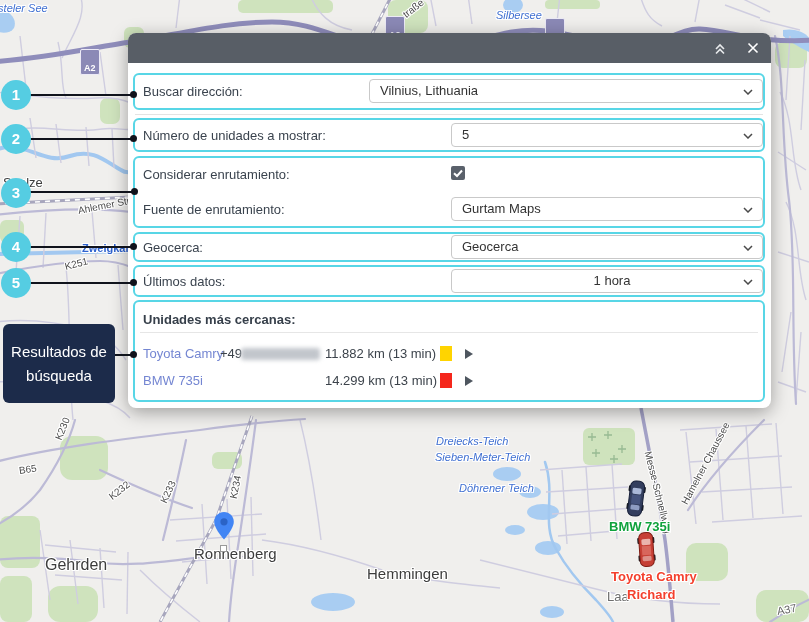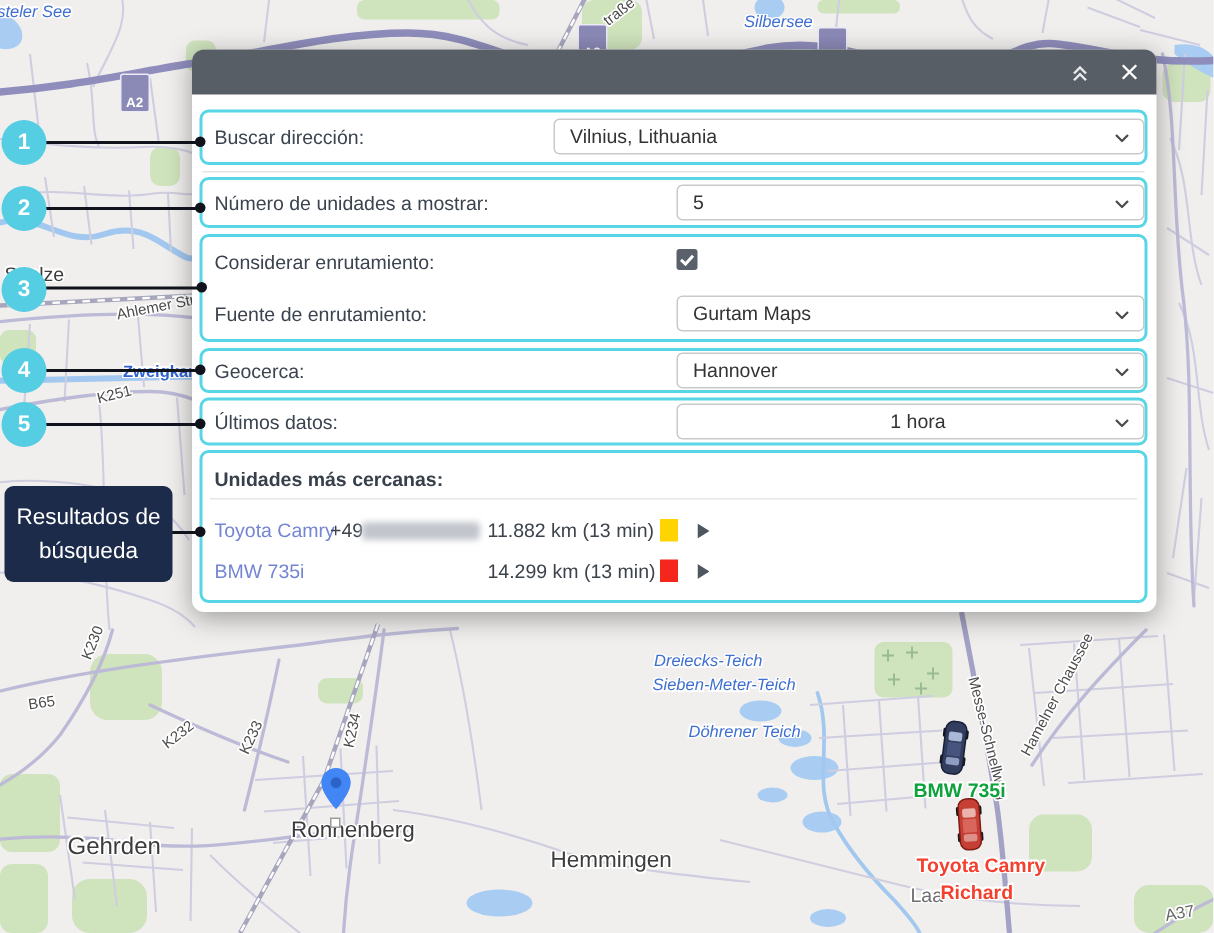--- a/index.html
+++ b/index.html
@@ -60,21 +60,21 @@
     border-radius:3px;filter:blur(2px);}
   .rdist{position:absolute;left:190px;color:#3c434b;}
   .rswatch{position:absolute;left:305px;top:0;width:12px;height:15px;}
   .rplay{position:absolute;left:330px;top:3px;cursor:pointer;}
 
   
   .badge{position:absolute;left:1px;width:30px;height:30px;border-radius:50%;background:#55cde2;
     color:#fff;font-size:15px;font-weight:bold;text-align:center;line-height:30px;z-index:10;}
   .cline{position:absolute;height:2px;background:#10131c;z-index:10;}
   .cdot{position:absolute;width:7px;height:7px;border-radius:50%;background:#10131c;z-index:10;}
-  #res-callout{position:absolute;left:3px;top:324px;width:112px;height:64px;background:#1c2b4a;
+  #res-callout{position:absolute;left:3px;top:324px;width:112px;height:79px;background:#1c2b4a;
     border-radius:6px;color:#fff;font-size:15px;text-align:center;z-index:10;
     display:flex;align-items:center;justify-content:center;line-height:1.55;padding:2px 6px;}
 </style>
 </head>
 <body>
 
 <div id="screen">
 
   <svg id="roadsvg" width="809" height="622">
 
@@ -329,21 +329,21 @@
         <span>Gurtam Maps</span>
         <svg class="chev" width="10" height="6" viewBox="0 0 10 6">
           <polyline points="1,1 5,5 9,1" fill="none" stroke="#4a4a4a" stroke-width="1.5"></polyline>
           </svg>
       </div>
     </div>
 
     <div class="box" style="top:199px;height:30px;">
       <span class="flabel" style="top:6px;">Geocerca:</span>
       <div class="fselect" style="top:1px;">
-        <span>Hannover</span>
+        <span>Geocerca</span>
         <svg class="chev" width="10" height="6" viewBox="0 0 10 6">
           <polyline points="1,1 5,5 9,1" fill="none" stroke="#4a4a4a" stroke-width="1.5"></polyline>
           </svg>
       </div>
     </div>
 
     <div class="box" style="top:232px;height:32px;">
       <span class="flabel" style="top:7px;">Últimos datos:</span>
       <div class="fselect" style="top:2px;text-align:center;">
         <span>1 hora</span>

